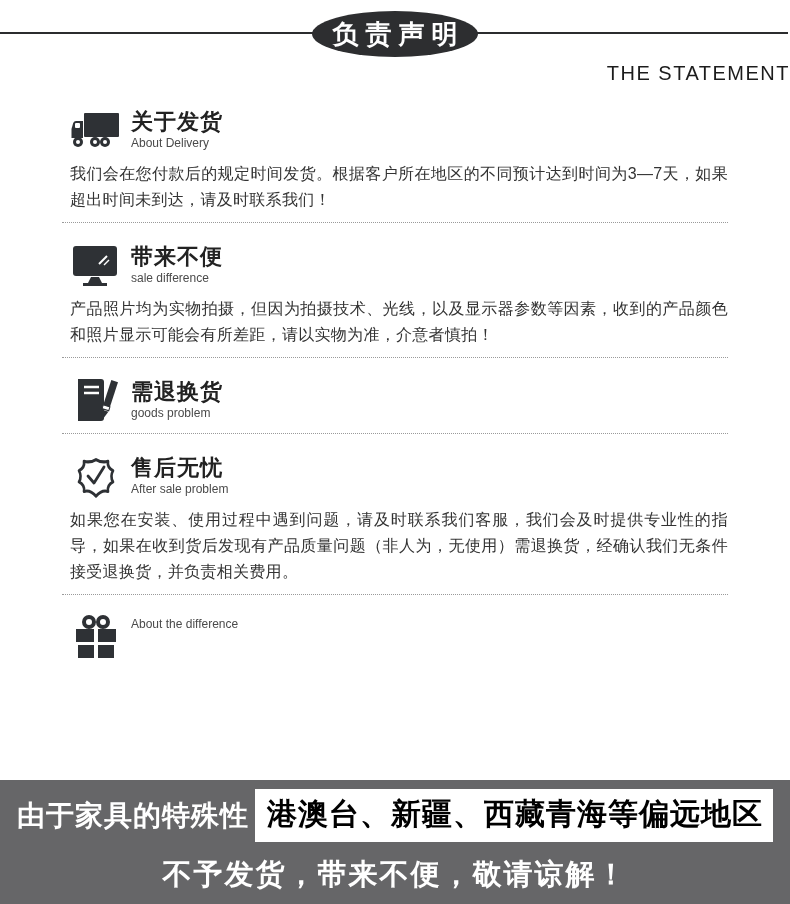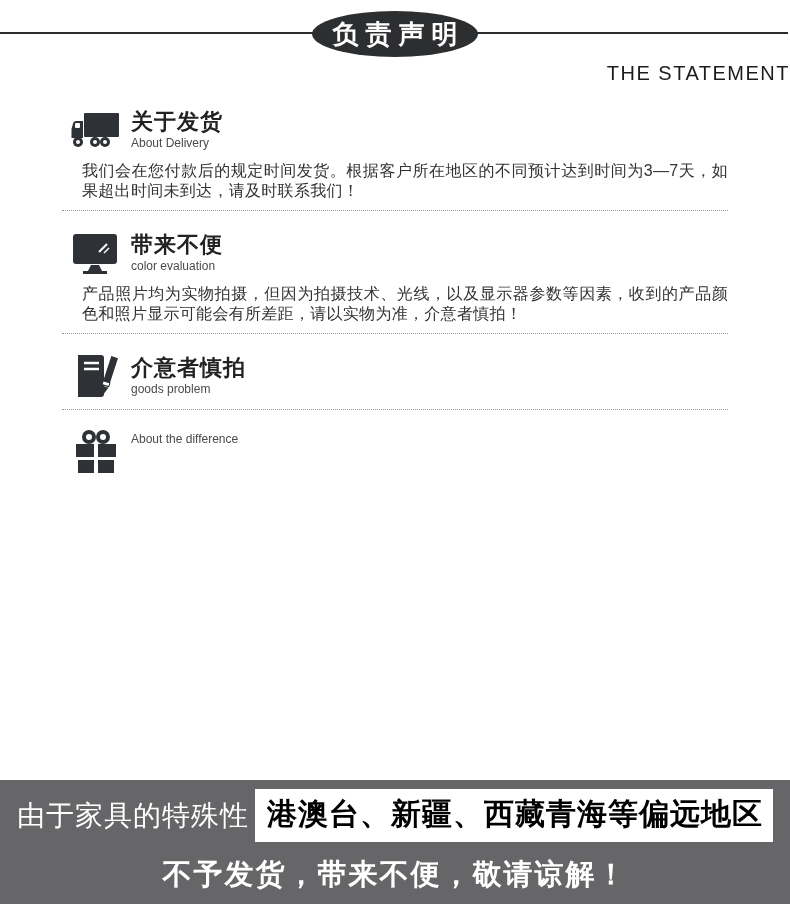--- a/index.html
+++ b/index.html
@@ -30,30 +30,30 @@
 
   
   .content { padding:6px 62px 0 62px; flex:1 1 auto; }
   .section { padding-top:10px; }
   .sec-head { display:flex; align-items:flex-start; margin:0 0 7px 8px; }
   .sec-icon { width:52px; height:46px; flex:none; margin-right:9px; display:flex; align-items:center; justify-content:center; }
   .sec-icon svg { display:block; }
   .sec-titles { padding-top:1px; }
   .sec-title { font-size:22px; font-weight:bold; color:#222; line-height:26px; letter-spacing:1px; }
   .sec-sub { font-size:12px; color:#4a4a4a; line-height:17px; }
-  .sec-body { font-size:16px; line-height:20px; color:#333; letter-spacing:0.3px; text-align:justify; margin-left:20px; }
+  .sec-body { font-size:16px; line-height:26px; color:#333; letter-spacing:0.3px; text-align:justify; margin-left:8px; }
   .sep { border:none; border-top:1px dotted #9a9a9a; margin:9px 0 10px 0; height:0; }
 
   
   .footer {
     flex:none; height:124px; background:#666668; color:#fff;
     display:flex; flex-direction:column; align-items:center; justify-content:center;
   }
   .footer-row1 { display:flex; align-items:center; }
-  .footer-prefix { font-size:28px; font-weight:normal; letter-spacing:1px; }
+  .footer-prefix { font-size:28px; font-weight:bold; letter-spacing:1px; }
   .footer-highlight {
     background:#fff; color:#000; font-size:30px; font-weight:bold;
     padding:5px 10px 7px 12px; margin-left:6px; letter-spacing:1px; white-space:nowrap;
   }
   .footer-row2 { font-size:29px; font-weight:bold; margin-top:13px; letter-spacing:2px; }
 </style>
 </head>
 <body>
 
 <div class="page">
@@ -99,21 +99,21 @@
           <svg width="50" height="44" viewBox="0 0 50 44">
             <rect x="2" y="2" width="44" height="30" rx="3" fill="#2e3135"></rect>
             <line x1="28" y1="20" x2="36" y2="12" stroke="#fff" stroke-width="2"></line>
             <line x1="33" y1="21" x2="38" y2="16" stroke="#fff" stroke-width="1.5"></line>
             <path d="M20 33 L28 33 L31 39 L17 39 Z" fill="#2e3135"></path>
             <rect x="12" y="39" width="24" height="3" fill="#2e3135"></rect>
           </svg>
         </span>
         <span class="sec-titles">
           <div class="sec-title">带来不便</div>
-          <div class="sec-sub">color evaluation</div>
+          <div class="sec-sub">sale difference</div>
         </span>
       </div>
       <p class="sec-body">产品照片均为实物拍摄，但因为拍摄技术、光线，以及显示器参数等因素，收到的产品颜色和照片显示可能会有所差距，请以实物为准，介意者慎拍！</p>
       <hr class="sep">
     </div>
 
     <div class="section">
       <div class="sec-head">
         <span class="sec-icon">
           <svg width="48" height="50" viewBox="0 0 48 50">
@@ -122,27 +122,43 @@
             <line x1="12" y1="11" x2="27" y2="11" stroke="#fff" stroke-width="2.5"></line>
             <line x1="12" y1="17" x2="27" y2="17" stroke="#fff" stroke-width="2.5"></line>
             <g transform="rotate(18 36 24)">
               <rect x="33" y="4" width="7" height="30" fill="#2e3135"></rect>
               <rect x="33" y="30" width="7" height="4" fill="#fff" stroke="#2e3135" stroke-width="1"></rect>
               <path d="M33 35 L40 35 L36.5 45 Z" fill="#2e3135"></path>
             </g>
           </svg>
         </span>
         <span class="sec-titles">
-          <div class="sec-title">介意者慎拍</div>
+          <div class="sec-title">需退换货</div>
           <div class="sec-sub">goods problem</div>
         </span>
       </div>
       <hr class="sep">
     </div>
 
+    <div class="section">
+      <div class="sec-head">
+        <span class="sec-icon">
+          <svg width="48" height="50" viewBox="0 0 48 50">
+            <path d="M24 3 C28 5 32 5.5 36 4.5 C35.4 8 37.5 11 41 12.5 C39 15.5 39 19 41 22 C37.5 23.5 35.4 26.5 36 30 C32 29 28 30 24 34 C20 30 16 29 12 30 C12.6 26.5 10.5 23.5 7 22 C9 19 9 15.5 7 12.5 C10.5 11 12.6 8 12 4.5 C16 5.5 20 5 24 3 Z" transform="translate(0,4) scale(1,1.18)" fill="none" stroke="#2e3135" stroke-width="2.6" stroke-linejoin="round"></path>
+            <polyline points="16,24 22,31 32,15" fill="none" stroke="#2e3135" stroke-width="2.8" stroke-linecap="round" stroke-linejoin="round"></polyline>
+          </svg>
+        </span>
+        <span class="sec-titles">
+          <div class="sec-title">售后无忧</div>
+          <div class="sec-sub">After sale problem</div>
+        </span>
+      </div>
+      <p class="sec-body">如果您在安装、使用过程中遇到问题，请及时联系我们客服，我们会及时提供专业性的指导，如果在收到货后发现有产品质量问题（非人为，无使用）需退换货，经确认我们无条件接受退换货，并负责相关费用。</p>
+      <hr class="sep">
+    </div>
 
     <div class="section">
       <div class="sec-head">
         <span class="sec-icon">
           <svg width="48" height="48" viewBox="0 0 48 48">
             <circle cx="17" cy="8" r="5" fill="none" stroke="#2e3135" stroke-width="4"></circle>
             <circle cx="31" cy="8" r="5" fill="none" stroke="#2e3135" stroke-width="4"></circle>
             <rect x="4" y="15" width="18" height="13" fill="#2e3135"></rect>
             <rect x="26" y="15" width="18" height="13" fill="#2e3135"></rect>
             <rect x="6" y="31" width="16" height="13" fill="#2e3135"></rect>

